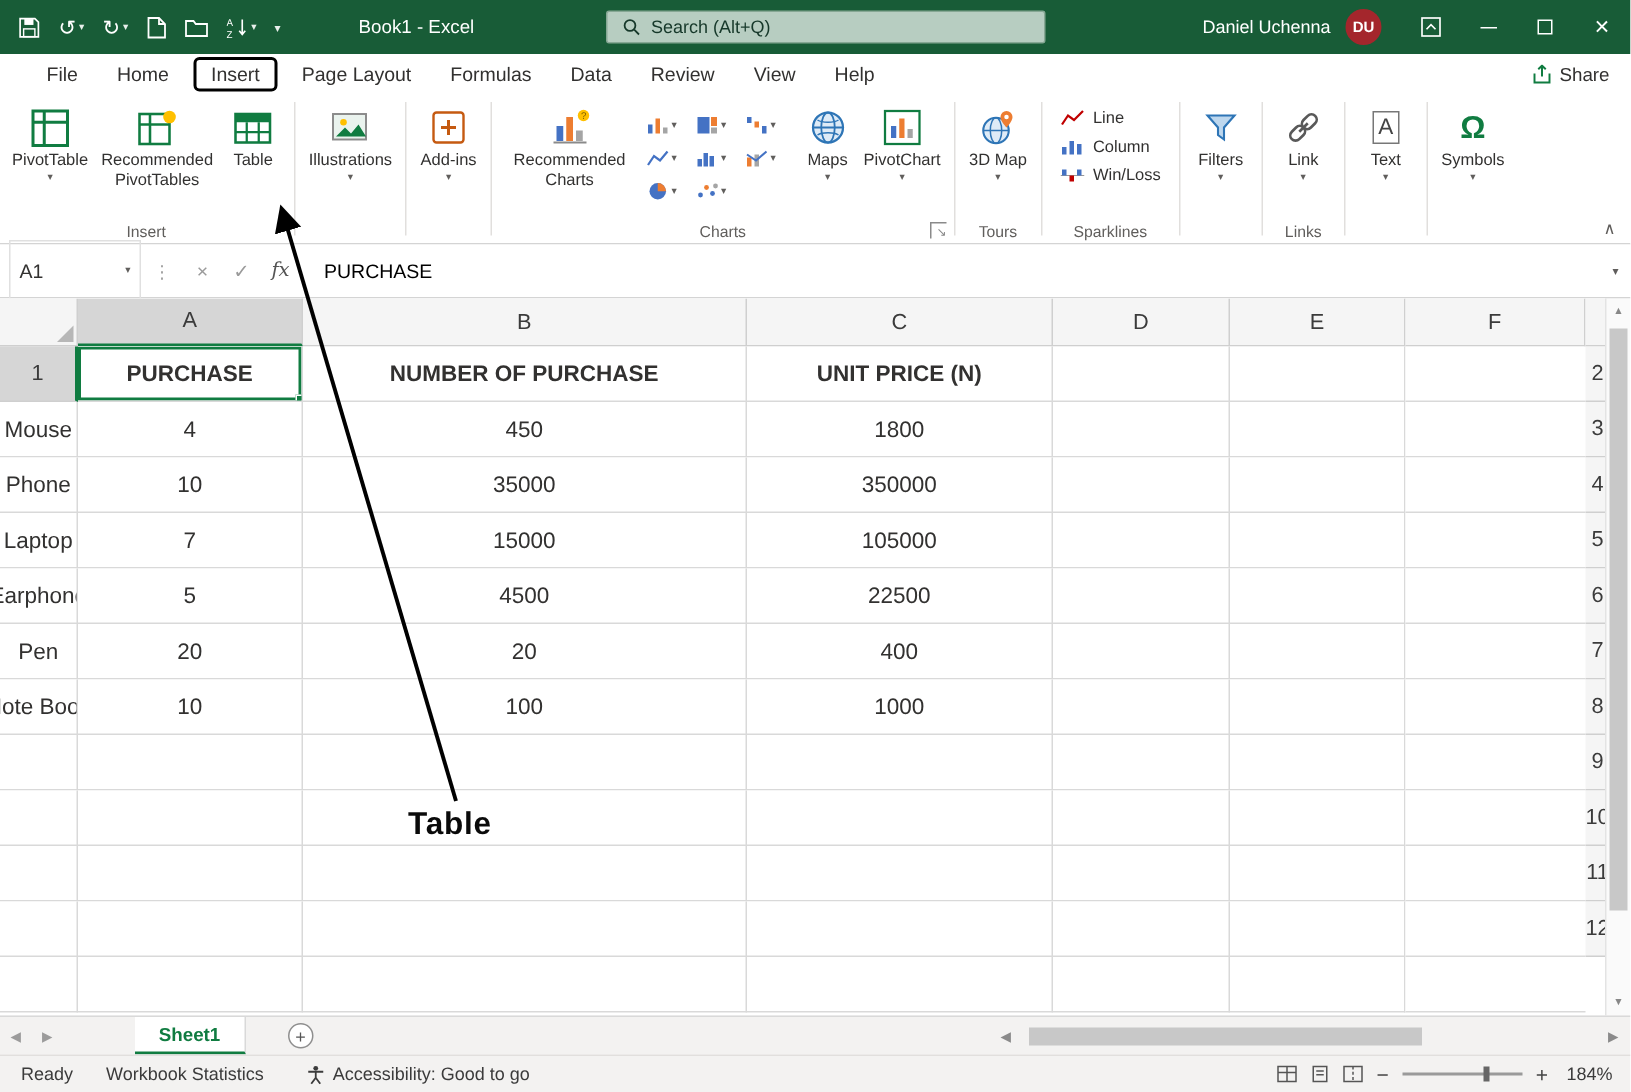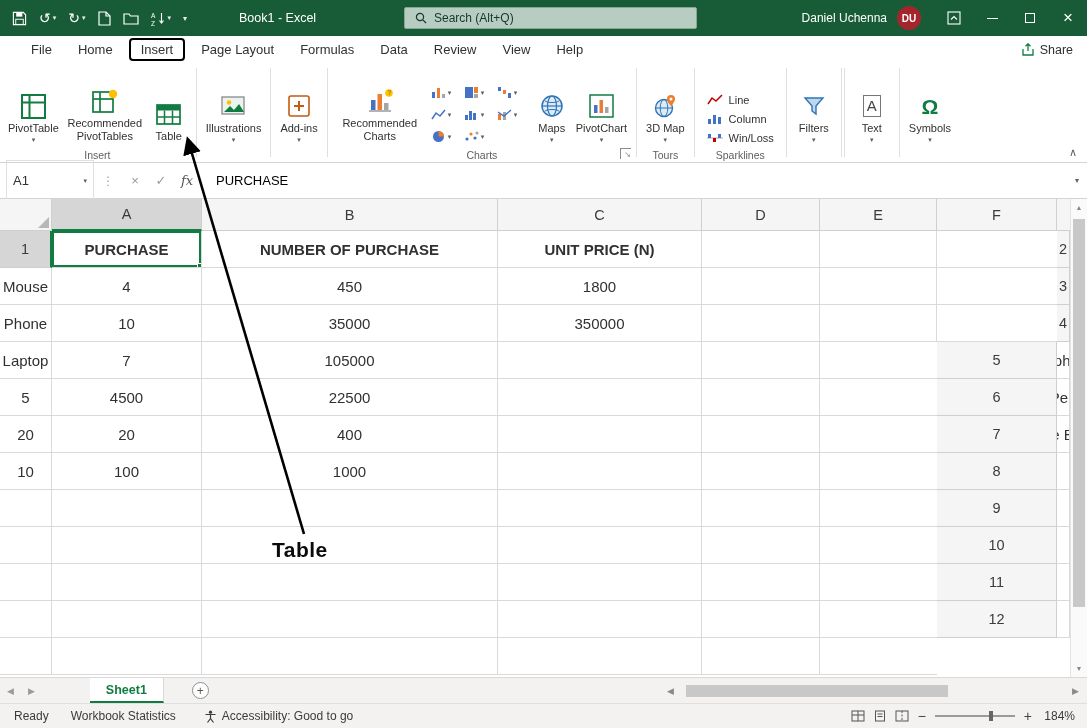--- a/index.html
+++ b/index.html
@@ -21,21 +21,21 @@
   .minglyph{width:11px;height:1px;background:#fff;display:inline-block}
 
   
   .tabrow{position:absolute;top:36px;left:12px;right:0;height:27px;background:#fff;display:flex;align-items:center;font-size:13px}
   .rtab{padding:4px 13px;cursor:pointer;color:#323130;white-space:nowrap}
   .rtab.annotated{border:2px solid #000;border-radius:4px;padding:2px 10px;margin:0 3px;font-weight:400}
   .share{position:absolute;right:14px;display:flex;align-items:center;gap:5px;font-size:12.5px;cursor:pointer}
 
   
   .ribbon{position:absolute;top:63px;left:0;right:0;height:100px;background:#fff;border-bottom:1px solid #D4D4D4;display:flex;align-items:stretch;overflow:hidden}
-  .rgroup{position:relative;display:flex;align-items:flex-end;padding:3px 5px 15px}
+  .rgroup{position:relative;display:flex;align-items:flex-start;padding:3px 5px 15px}
   .vdiv{width:1px;background:#E1DFDD;margin:5px 1px}
   .glabel{position:absolute;bottom:1px;left:0;right:0;text-align:center;font-size:10.5px;color:#605E5C;white-space:nowrap}
   .rbtn{display:flex;flex-direction:column;align-items:center;gap:1px;padding:4px 3px;cursor:pointer;min-width:42px}
   .rbtn .ric{height:30px;display:flex;align-items:center;justify-content:center}
   .rlabel{font-size:11px;color:#323130;text-align:center;line-height:1.18}
   .chev{font-size:7px;color:#605E5C;line-height:1}
   .w78{max-width:80px}.w84{max-width:86px}.w40{max-width:42px}
   .chartgrid{display:grid;grid-template-columns:repeat(3,33px);grid-auto-rows:22px;margin:6px 3px 0;align-items:center}
   .cbtn{display:flex;align-items:center;gap:2px;padding:1px 2px;cursor:pointer}
   .sparkcol{display:flex;flex-direction:column;margin-top:3px}
@@ -425,20 +425,36 @@
         <svg width="24" height="24" viewBox="0 0 24 24">
             <path d="M3 4h18l-7 8v8l-4-3v-5z" fill="#BDD7EE" stroke="#2E75B6" stroke-width="1.4"></path>
           </svg>
       </span>
       <span class="rlabel">Filters</span>
       <span class="chev">▾</span>
     </div>
   </div>
   <div class="vdiv"></div>
 
+  <div class="rgroup">
+    <div class="rbtn">
+      <span class="ric">
+        <svg width="26" height="26" viewBox="0 0 26 26">
+            <g transform="rotate(-45 13 13)">
+              <rect x="2" y="9.5" width="11" height="7" rx="3.5" fill="none" stroke="#595959" stroke-width="1.8"></rect>
+              <rect x="13" y="9.5" width="11" height="7" rx="3.5" fill="none" stroke="#595959" stroke-width="1.8"></rect>
+              <line x1="9" y1="13" x2="17" y2="13" stroke="#595959" stroke-width="1.8"></line>
+            </g>
+          </svg>
+      </span>
+      <span class="rlabel">Link</span>
+      <span class="chev">▾</span>
+    </div>
+    <div class="glabel">Links</div>
+  </div>
   <div class="vdiv"></div>
 
   <div class="rgroup">
     <div class="rbtn">
       <span class="ric">
           <span class="txticon">A</span>
         </span>
       <span class="rlabel">Text</span>
       <span class="chev">▾</span>
     </div>
@@ -502,20 +518,21 @@
       <div class="gcell cell">Phone</div>
       <div class="gcell cell">10</div>
       <div class="gcell cell">35000</div>
       <div class="gcell cell">350000</div>
       <div class="gcell cell"></div>
       <div class="gcell cell"></div>
       <div class="gcell cell filler"></div>
       <div class="gcell rhead">4</div>
       <div class="gcell cell">Laptop</div>
       <div class="gcell cell">7</div>
+      <div class="gcell cell">15000</div>
       <div class="gcell cell">105000</div>
       <div class="gcell cell"></div>
       <div class="gcell cell"></div>
       <div class="gcell cell filler"></div>
       <div class="gcell rhead">5</div>
       <div class="gcell cell">Earphone</div>
       <div class="gcell cell">5</div>
       <div class="gcell cell">4500</div>
       <div class="gcell cell">22500</div>
       <div class="gcell cell"></div>

